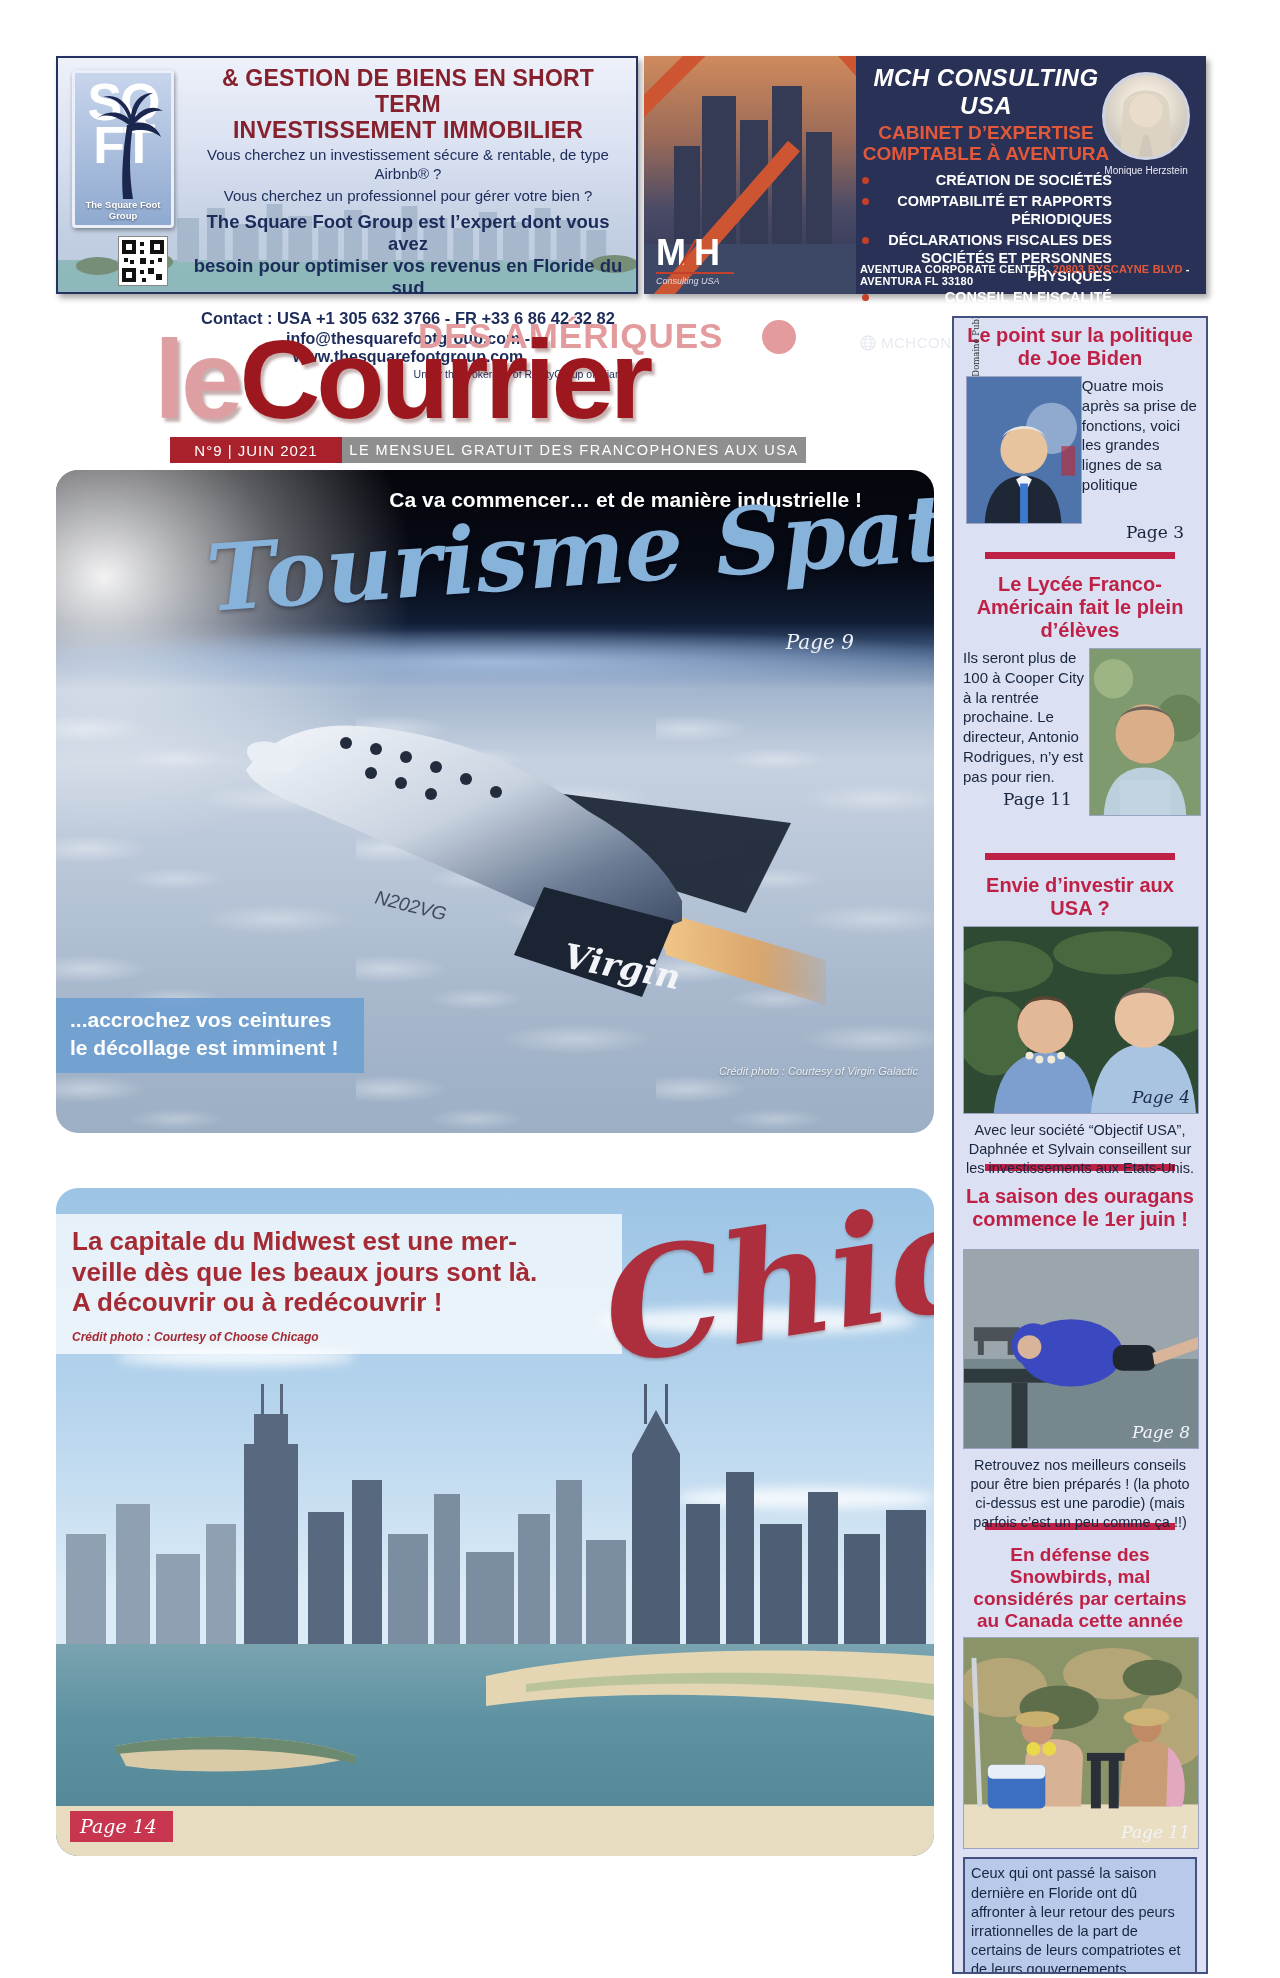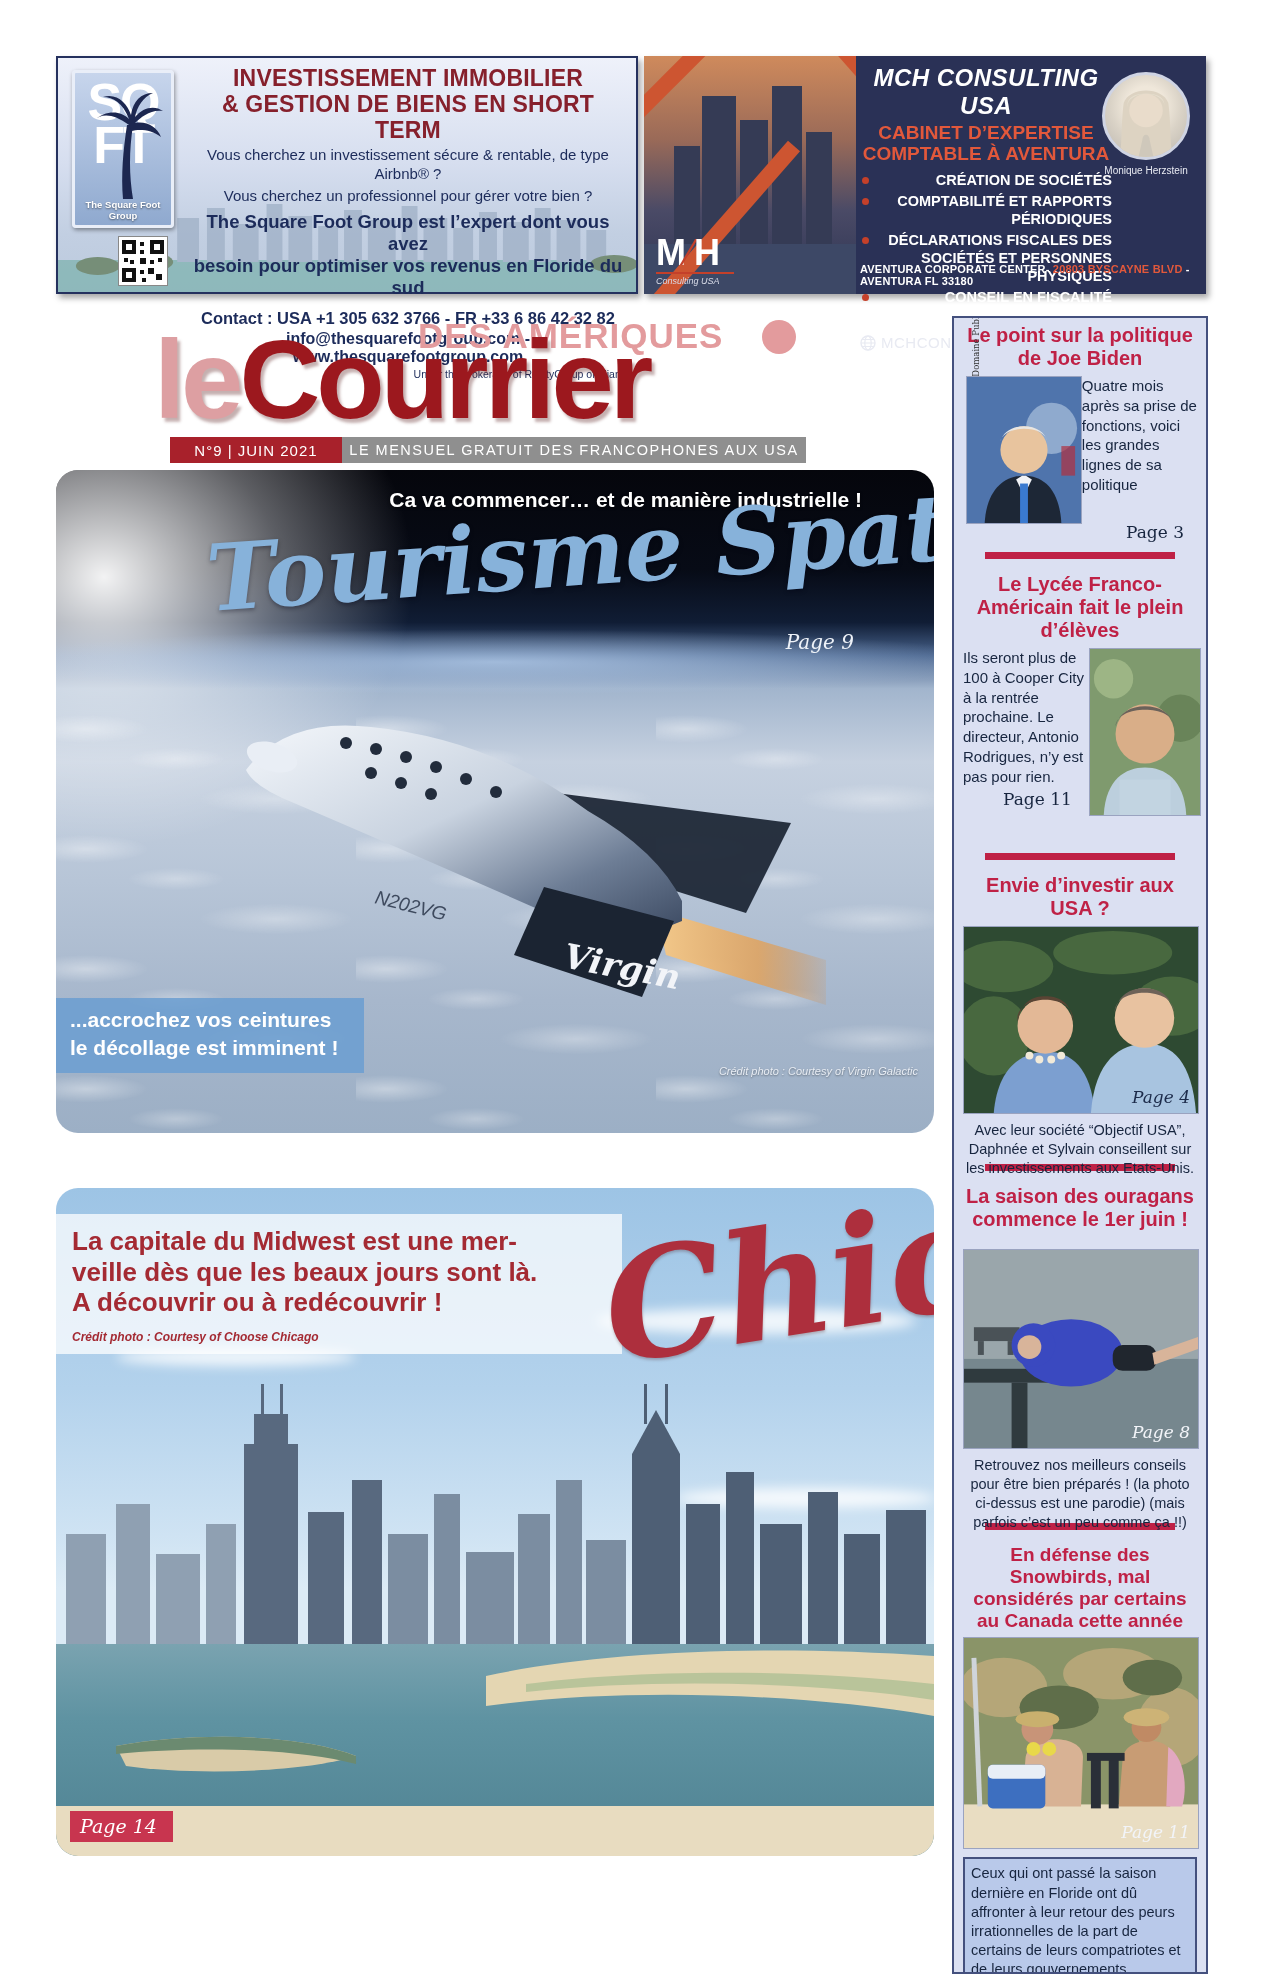--- a/index.html
+++ b/index.html
@@ -206,22 +206,22 @@
           <rect x="26" y="28" width="6" height="6"></rect>
             <rect x="34" y="34" width="6" height="6"></rect>
             <rect x="20" y="38" width="4" height="4"></rect>
           <rect x="2" y="18" width="4" height="4"></rect>
             <rect x="8" y="20" width="4" height="4"></rect>
         </g>
       </svg>
     </div>
     <div class="sqft-text">
       <div class="sqft-title">
+        <div>&amp; GESTION DE BIENS EN SHORT TERM</div>
         <div>INVESTISSEMENT IMMOBILIER</div>
-        <div>&amp; GESTION DE BIENS EN SHORT TERM</div>
       </div>
       <div class="sqft-q">Vous cherchez un investissement sécure &amp; rentable, de type Airbnb® ?</div>
       <div class="sqft-q">Vous cherchez un professionnel pour gérer votre bien ?</div>
       <div class="sqft-expert">
         <div>The Square Foot Group est l’expert dont vous avez</div>
         <div>besoin pour optimiser vos revenus en Floride du sud</div>
       </div>
       <div class="sqft-contact">Contact : USA +1 305 632 3766 - FR +33 6 86 42 32 82</div>
       <div class="sqft-mail">info@thesquarefootgroup.com  -  www.thesquarefootgroup.com</div>
       <div class="sqft-brok">Under the brokerage of RealtyGroup of Miami</div>

